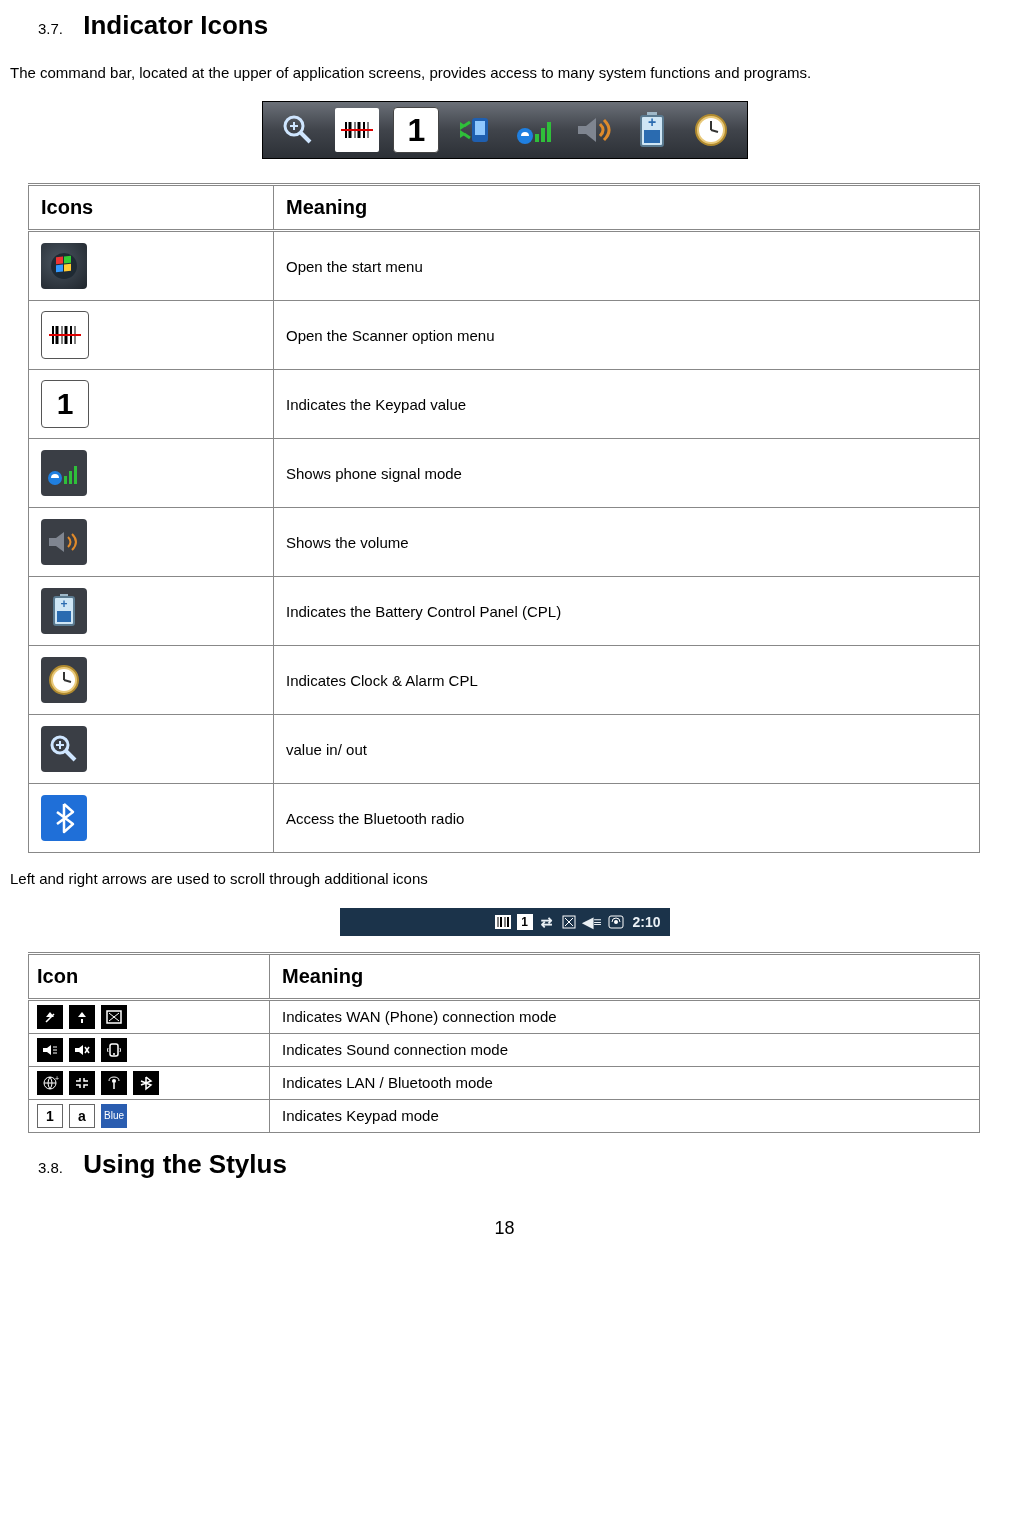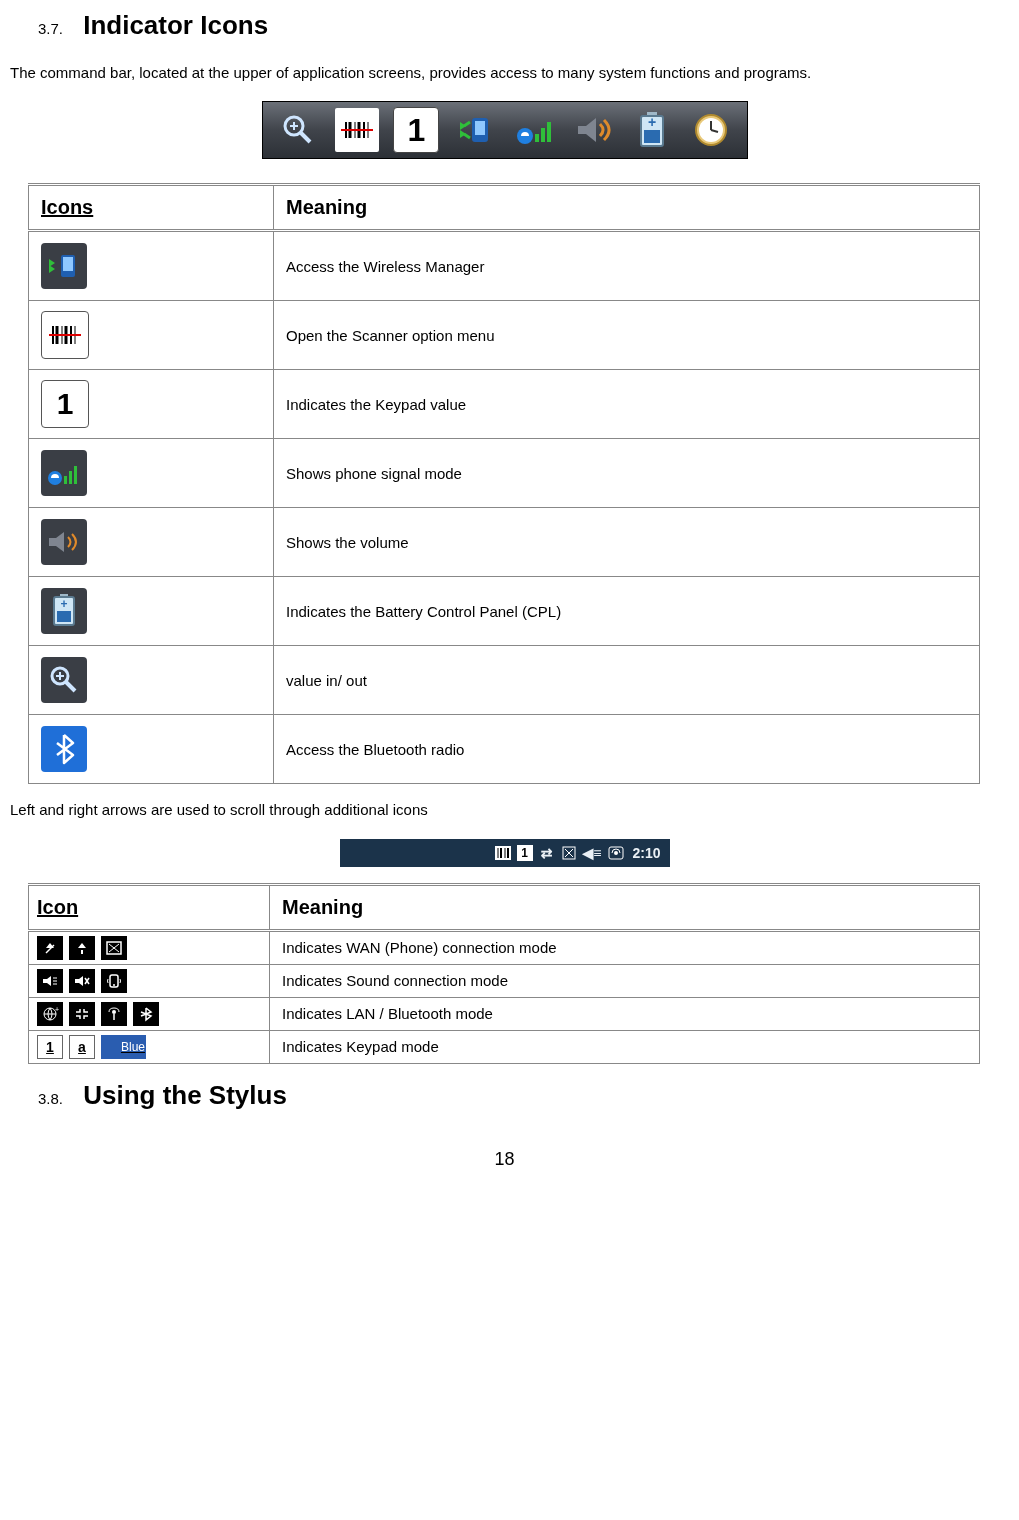--- a/index.html
+++ b/index.html
@@ -58,21 +58,21 @@
     text-align: left;
     vertical-align: middle;
   }
   .tbl th {
     font-size: 20px;
     font-weight: bold;
     padding: 10px 12px;
     border-top: 3px double #888;
     border-bottom: 3px double #888;
   }
-  .tbl .col-icon { width: 220px; text-decoration: underline; }
+  .tbl .col-icon { width: 220px; }
   .tbl td {
     padding: 6px 12px;
     font-size: 15px;
   }
   .tbl.big td { height: 56px; }
   .tbl.small td { height: 24px; padding: 4px 12px; }
   .page-num {
     text-align: center;
     margin-top: 38px;
     font-size: 18px;
@@ -201,29 +201,30 @@
   </div>
 </div>
 
 <table class="tbl big">
   <tbody>
       <tr>
     <th class="col-icon">Icons</th>
     <th>Meaning</th>
   </tr>
   <tr>
-    <td class="col-icon"><span class="icon-box">
-      <svg width="34" height="30" viewBox="0 0 34 30">
-              <rect x="14" y="4" width="14" height="22" rx="2" fill="#1f5fb0"></rect>
-              <rect x="16" y="6" width="10" height="14" fill="#8fc8ff"></rect>
-              <polygon points="2,8 8,12 2,16" fill="#2fbf3a"></polygon>
-              <polygon points="2,22 8,18 2,14" fill="#2fbf3a" transform="translate(0,0)"></polygon>
-            </svg>
-    </span></td>
-    <td>Access the Wireless Manager</td>
+    <td class="col-icon"><span class="icon-box" style="background:radial-gradient(circle at 40% 40%, #4a5560, #1f252c);">
+      <svg width="30" height="30" viewBox="0 0 30 30">
+              <circle cx="15" cy="15" r="13" fill="#1f2a33"></circle>
+              <rect x="7" y="7" width="7" height="7" fill="#e33" transform="skewY(-6)"></rect>
+              <rect x="15" y="7" width="7" height="7" fill="#3c3" transform="skewY(-6)"></rect>
+              <rect x="7" y="15" width="7" height="7" fill="#39f" transform="skewY(-6)"></rect>
+              <rect x="15" y="15" width="7" height="7" fill="#fc3" transform="skewY(-6)"></rect>
+            </svg>
+    </span></td>
+    <td>Open the start menu</td>
   </tr>
   <tr>
     <td class="col-icon"><span class="icon-box" style="background:#fff;border:1px solid #555;">
       <svg width="36" height="26" viewBox="0 0 36 26">
               <line x1="6" y1="4" x2="6" y2="22" stroke="#000" stroke-width="2"></line>
               <line x1="10" y1="4" x2="10" y2="22" stroke="#000" stroke-width="3"></line>
               <line x1="15" y1="4" x2="15" y2="22" stroke="#000" stroke-width="1"></line>
               <line x1="19" y1="4" x2="19" y2="22" stroke="#000" stroke-width="3"></line>
               <line x1="24" y1="4" x2="24" y2="22" stroke="#000" stroke-width="2"></line>
               <line x1="28" y1="4" x2="28" y2="22" stroke="#000" stroke-width="1"></line>
@@ -264,20 +265,31 @@
               <rect x="10" y="1" width="8" height="3" fill="#9fb8c8"></rect>
               <rect x="4" y="4" width="20" height="28" rx="2" fill="#cfe6f5" stroke="#5a7a90" stroke-width="2"></rect>
               <rect x="7" y="18" width="14" height="11" fill="#2a6bb0"></rect>
               <text x="14" y="15" text-anchor="middle" font-size="12" fill="#2a6bb0" font-weight="bold">+</text>
             </svg>
     </span></td>
     <td>Indicates the Battery Control Panel (CPL)</td>
   </tr>
   <tr>
     <td class="col-icon"><span class="icon-box">
+      <svg width="36" height="36" viewBox="0 0 36 36">
+              <circle cx="18" cy="18" r="14" fill="#e9c97a" stroke="#b08a2f" stroke-width="2"></circle>
+              <circle cx="18" cy="18" r="11" fill="#fff"></circle>
+              <line x1="18" y1="18" x2="18" y2="10" stroke="#333" stroke-width="2"></line>
+              <line x1="18" y1="18" x2="25" y2="20" stroke="#333" stroke-width="2"></line>
+            </svg>
+    </span></td>
+    <td>Indicates Clock &amp; Alarm CPL</td>
+  </tr>
+  <tr>
+    <td class="col-icon"><span class="icon-box">
       <svg width="34" height="34" viewBox="0 0 34 34">
               <circle cx="13" cy="13" r="8" fill="none" stroke="#cfe6ff" stroke-width="3"></circle>
               <line x1="19" y1="19" x2="28" y2="28" stroke="#cfe6ff" stroke-width="4"></line>
               <line x1="9" y1="13" x2="17" y2="13" stroke="#cfe6ff" stroke-width="2"></line>
               <line x1="13" y1="9" x2="13" y2="17" stroke="#cfe6ff" stroke-width="2"></line>
             </svg>
     </span></td>
     <td>value in/ out</td>
   </tr>
   <tr>
@@ -414,21 +426,21 @@
             </span>
     </div>
         </td>
     <td>Indicates LAN / Bluetooth mode</td>
   </tr>
   <tr>
     <td class="col-icon">
           <div class="icon-strip">
       <span class="sq white" style="font-weight:bold;">1</span>
       <span class="sq white" style="font-weight:bold;">a</span>
-      <span class="sq blue" style="font-size:12px;padding-left:19px;">Blue</span>
+      <span class="sq blue" style="font-size:10px;">Blue</span>
     </div>
         </td>
     <td>Indicates Keypad mode</td>
   </tr>
 </tbody>
   </table>
 
 <div class="heading-row" style="margin-top:14px;">
   <span class="sec-num">3.8.</span>
   <span class="sec-title">Using the Stylus</span>

